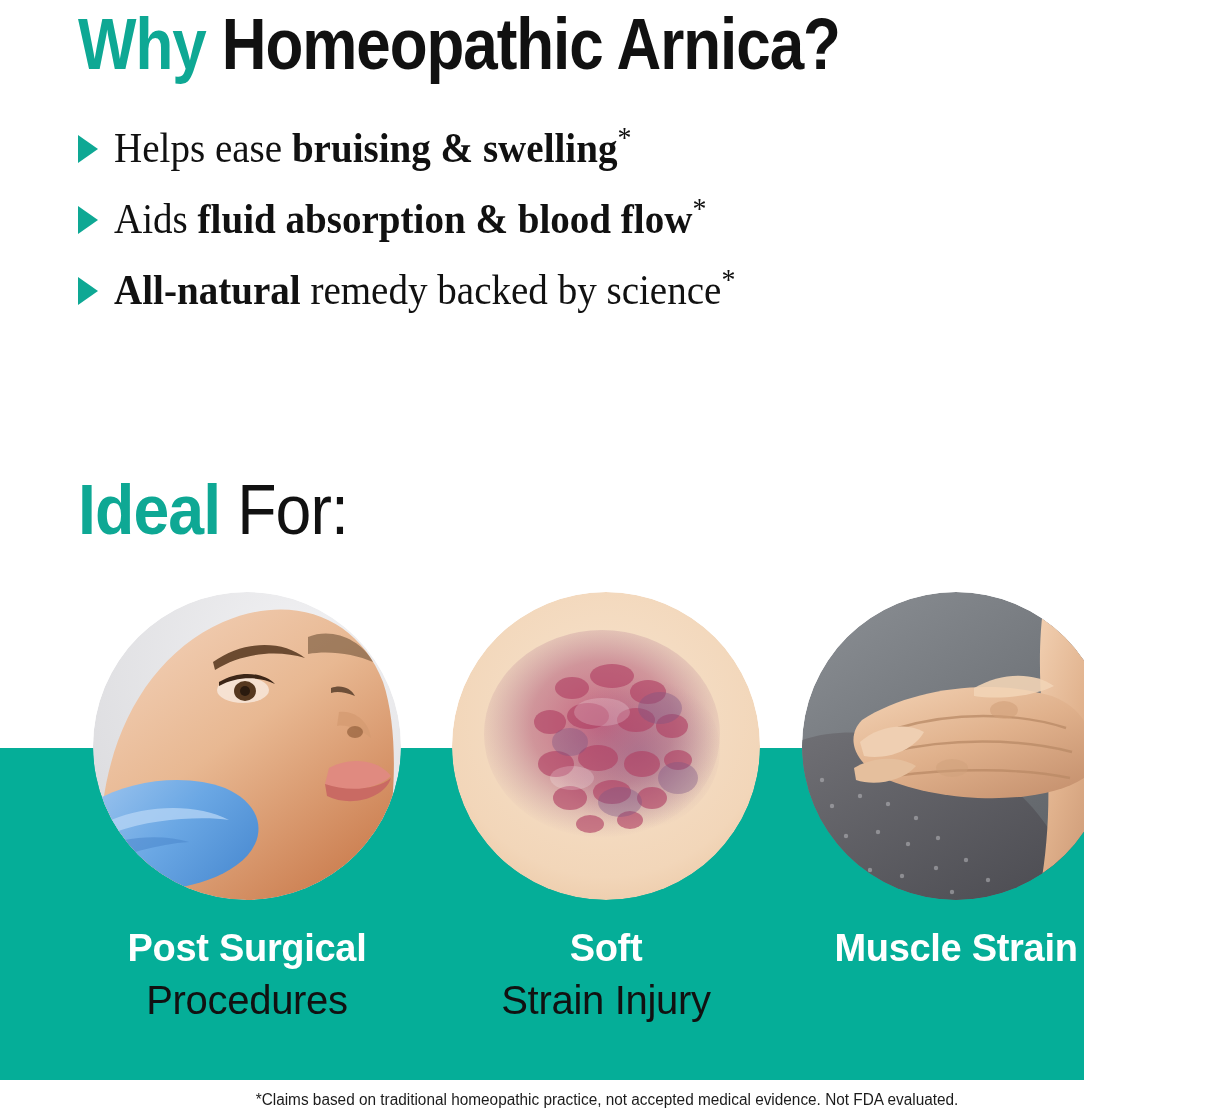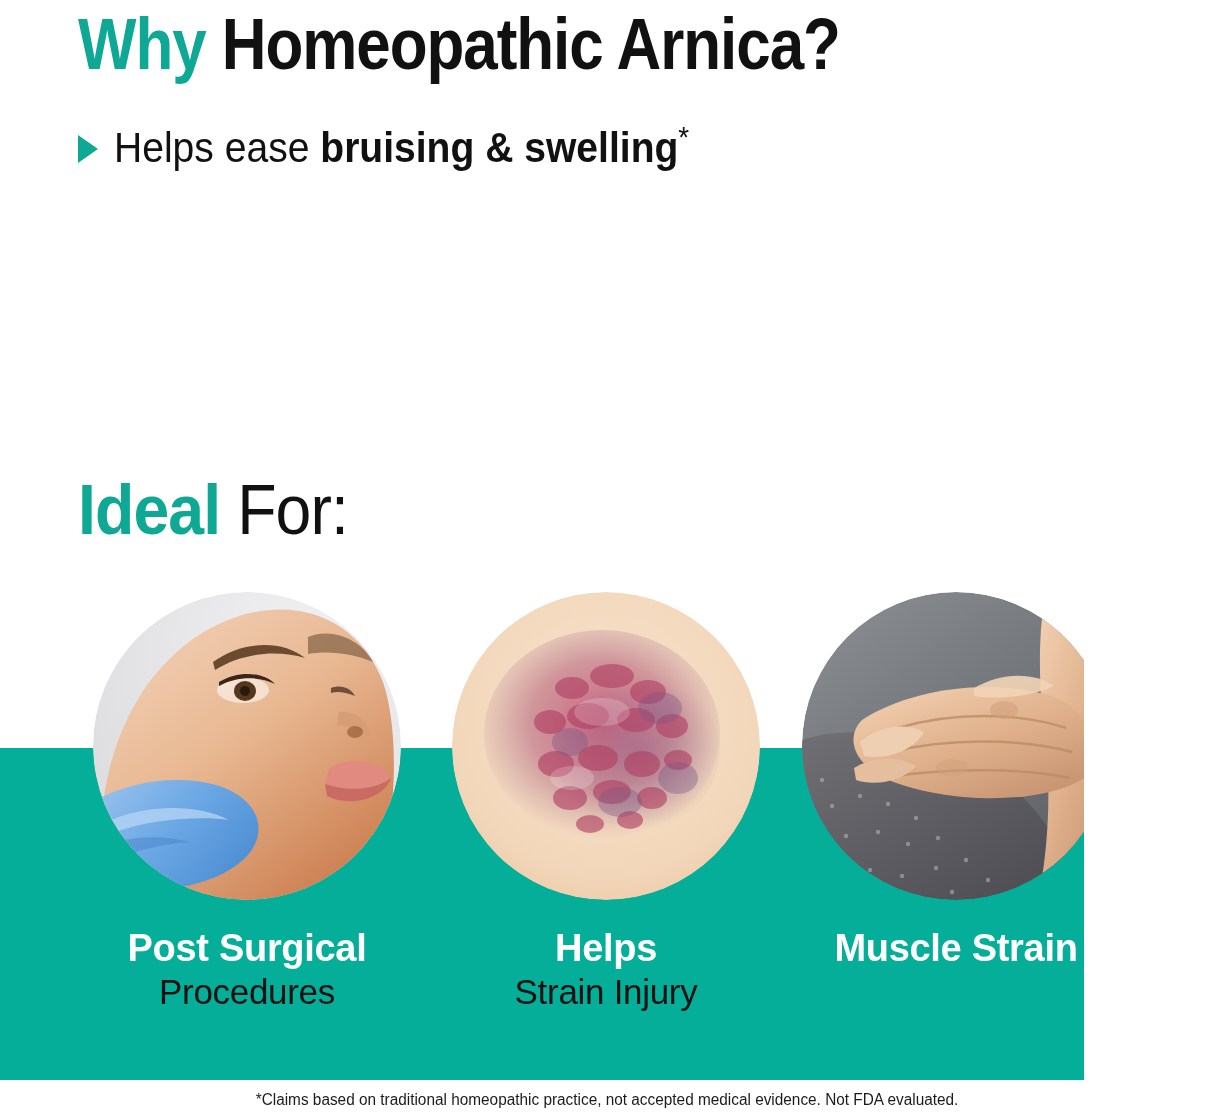--- a/index.html
+++ b/index.html
@@ -51,20 +51,21 @@
     position: absolute;
     left: 78px;
     top: 112px;
     width: 1080px;
   }
   .bullet-row {
     position: relative;
     height: 71px;
     display: flex;
     align-items: center;
+    font-family: Liberation Serif, serif;
   }
   .tri {
     width: 0;
     height: 0;
     flex: 0 0 auto;
     border-top: 14px solid transparent;
     border-bottom: 14px solid transparent;
     border-left: 20px solid #0EA894;
     margin-right: 16px;
     margin-top: 2px;
@@ -134,22 +135,22 @@
   .cap-top {
     margin-top: 26px;
     font-size: 38px;
     font-weight: bold;
     line-height: 44px;
     color: #ffffff;
     white-space: nowrap;
     letter-spacing: -0.3px;
   }
   .cap-bot {
-    margin-top: 0;
-    font-size: 35px;
+    margin-top: 8px;
+    font-size: 40px;
     font-weight: normal;
     line-height: 44px;
     color: #111111;
     white-space: nowrap;
     letter-spacing: -0.3px;
   }
 
   
   .footnote {
     position: absolute;
@@ -175,21 +176,29 @@
   </div>
 
   <div class="bullets">
 
     <div class="bullet-row">
       <span class="tri"></span>
       <span class="bullet-text"><span>Helps ease </span><b>bruising &amp; swelling</b><span></span><span class="star">*</span></span>
     </div>
 
 
-
+    <div class="bullet-row">
+      <span class="tri"></span>
+      <span class="bullet-text"><span>Aids </span><b>fluid absorption &amp; blood flow</b><span></span><span class="star">*</span></span>
+    </div>
+
+    <div class="bullet-row">
+      <span class="tri"></span>
+      <span class="bullet-text"><span></span><b>All-natural</b><span> remedy backed by science</span><span class="star">*</span></span>
+    </div>
 
   </div>
 
   <div class="ideal-head">
     <span class="accent">Ideal</span><span class="plain"> For:</span>
   </div>
 
   <div class="cards">
 
     <div class="card card-1">
@@ -288,21 +297,21 @@
               <ellipse cx="118" cy="150" rx="18" ry="14"></ellipse>
               <ellipse cx="168" cy="210" rx="22" ry="15"></ellipse>
             </g>
             <g fill="#ffffff" opacity="0.2">
               <ellipse cx="150" cy="120" rx="28" ry="14"></ellipse>
               <ellipse cx="120" cy="186" rx="22" ry="12"></ellipse>
             </g>
           </g>
         </svg>
       </div>
-      <div class="cap-top">Helps</div>
+      <div class="cap-top">Soft</div>
       <div class="cap-bot">Strain Injury</div>
     </div>
 
     <div class="card card-3">
       <div class="photo">
         <svg width="308" height="308" viewBox="0 0 308 308" aria-hidden="true">
           <defs>
             <linearGradient id="fab3" x1="0%" y1="0%" x2="70%" y2="100%">
               <stop offset="0%" stop-color="#8c9095"></stop>
               <stop offset="100%" stop-color="#5d6166"></stop>

